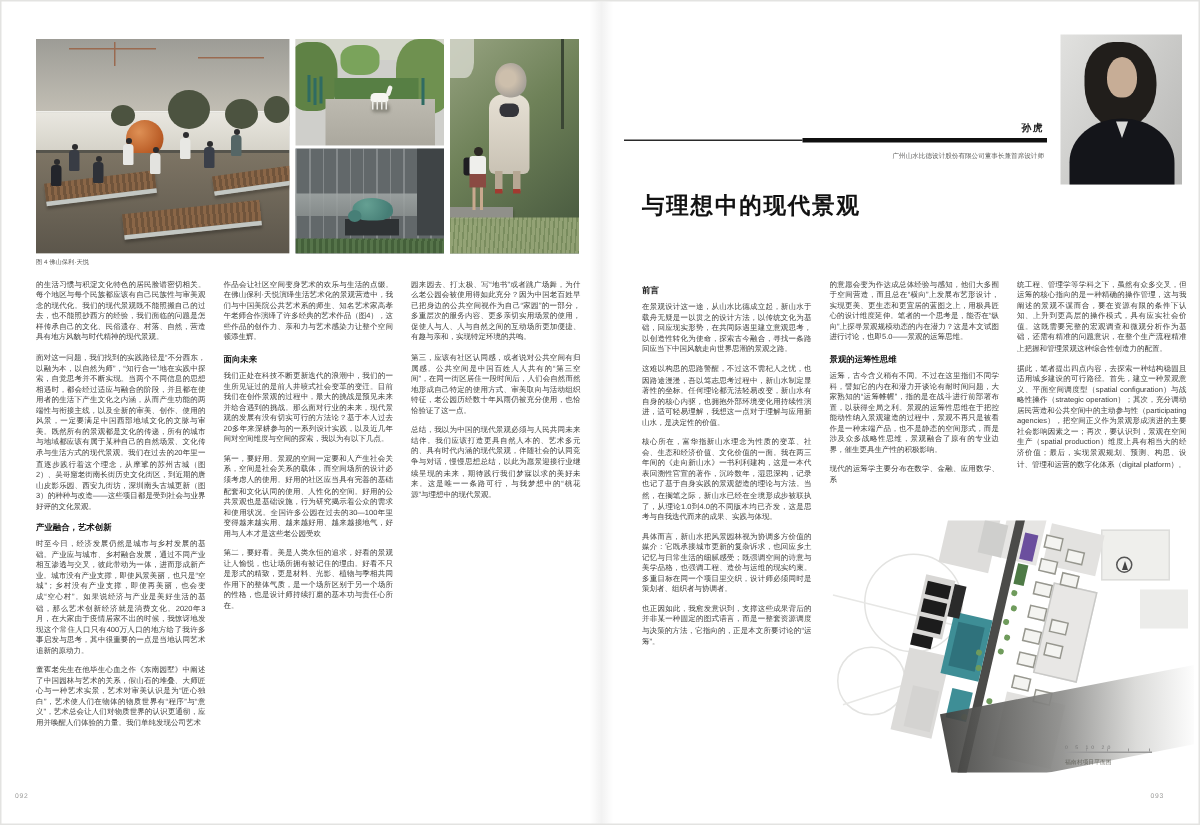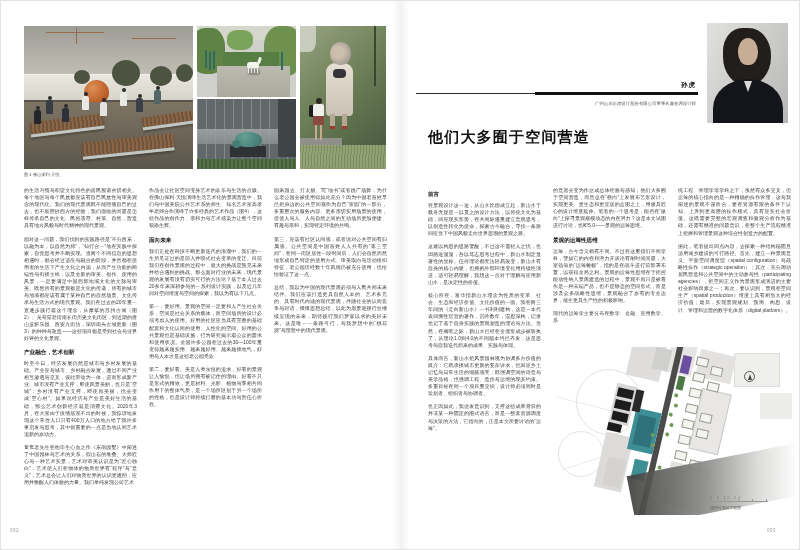--- a/index.html
+++ b/index.html
@@ -226,21 +226,21 @@
       <div class="face"></div>
       <div class="suit"></div>
       <div class="shirt"></div>
     </div>
 
     <div class="author-name">孙虎</div>
     <div class="rule-thin"></div>
     <div class="rule-thick"></div>
     <div class="author-title">广州山水比德设计股份有限公司董事长兼首席设计师</div>
 
-    <h1 class="art-title">他们大多囿于空间营造</h1>
+    <h1 class="art-title">与理想中的现代景观</h1>
 
     <div class="col" style="left:427px;top:186px;height:356px;">
       <h4>前言</h4>
       <p>在景观设计这一途，从山水比德成立起，新山水于载舟无疑是一以贯之的设计方法，以传统文化为基础，回应现实形势，在共同际遇里建立意观思考，以创造性转化为使命，探索古今融合，寻找一条路回应当下中国风貌走向世界思潮的景观之路。</p>
       <p>这难以构思的思路警醒，不过这不需杞人之忧，也因路途漫漫，吾以笃志思考过程中，新山水制定显著性的坐标。任何理论都无法轻易改变，新山水有自身的核心内驱，也拥抱外部环境变化用持续性演进，适可轻易理解，我想这一点对于理解与应用新山水，是决定性的价值。</p>
       <p>核心所在，富华指新山水理念为性质的变革、社会、生态和经济价值、文化价值的一面。我在两三年间的《走向新山水》一书利利建构，这是一本代表回溯性官宣的著作，沉吟数年，湿思深构，记录也记了基于自身实践的景观塑造的理论与方法。当然，在搁笔之际，新山水已经在全境形成步被联执了，从理论1.0到4.0的不同版本均已齐发，这是思考与自我迭代而来的成果、实践与体现。</p>
       <p>具体而言，新山水把风景园林视为协调多方价值的媒介：它既承接城市更新的复杂诉求，也回应乡土记忆与日常生活的细腻感受；既强调空间的诗意与美学品格，也强调工程、造价与运维的现实约束。多重目标在同一个项目里交织，设计师必须同时是策划者、组织者与协调者。</p>
       <p>也正因如此，我愈发意识到，支撑这些成果背后的并非某一种固定的图式语言，而是一整套资源调度与决策的方法，它指向的，正是本文所要讨论的“运筹”。</p>
     </div>
     <div class="col" style="left:552px;top:186px;height:166px;">

